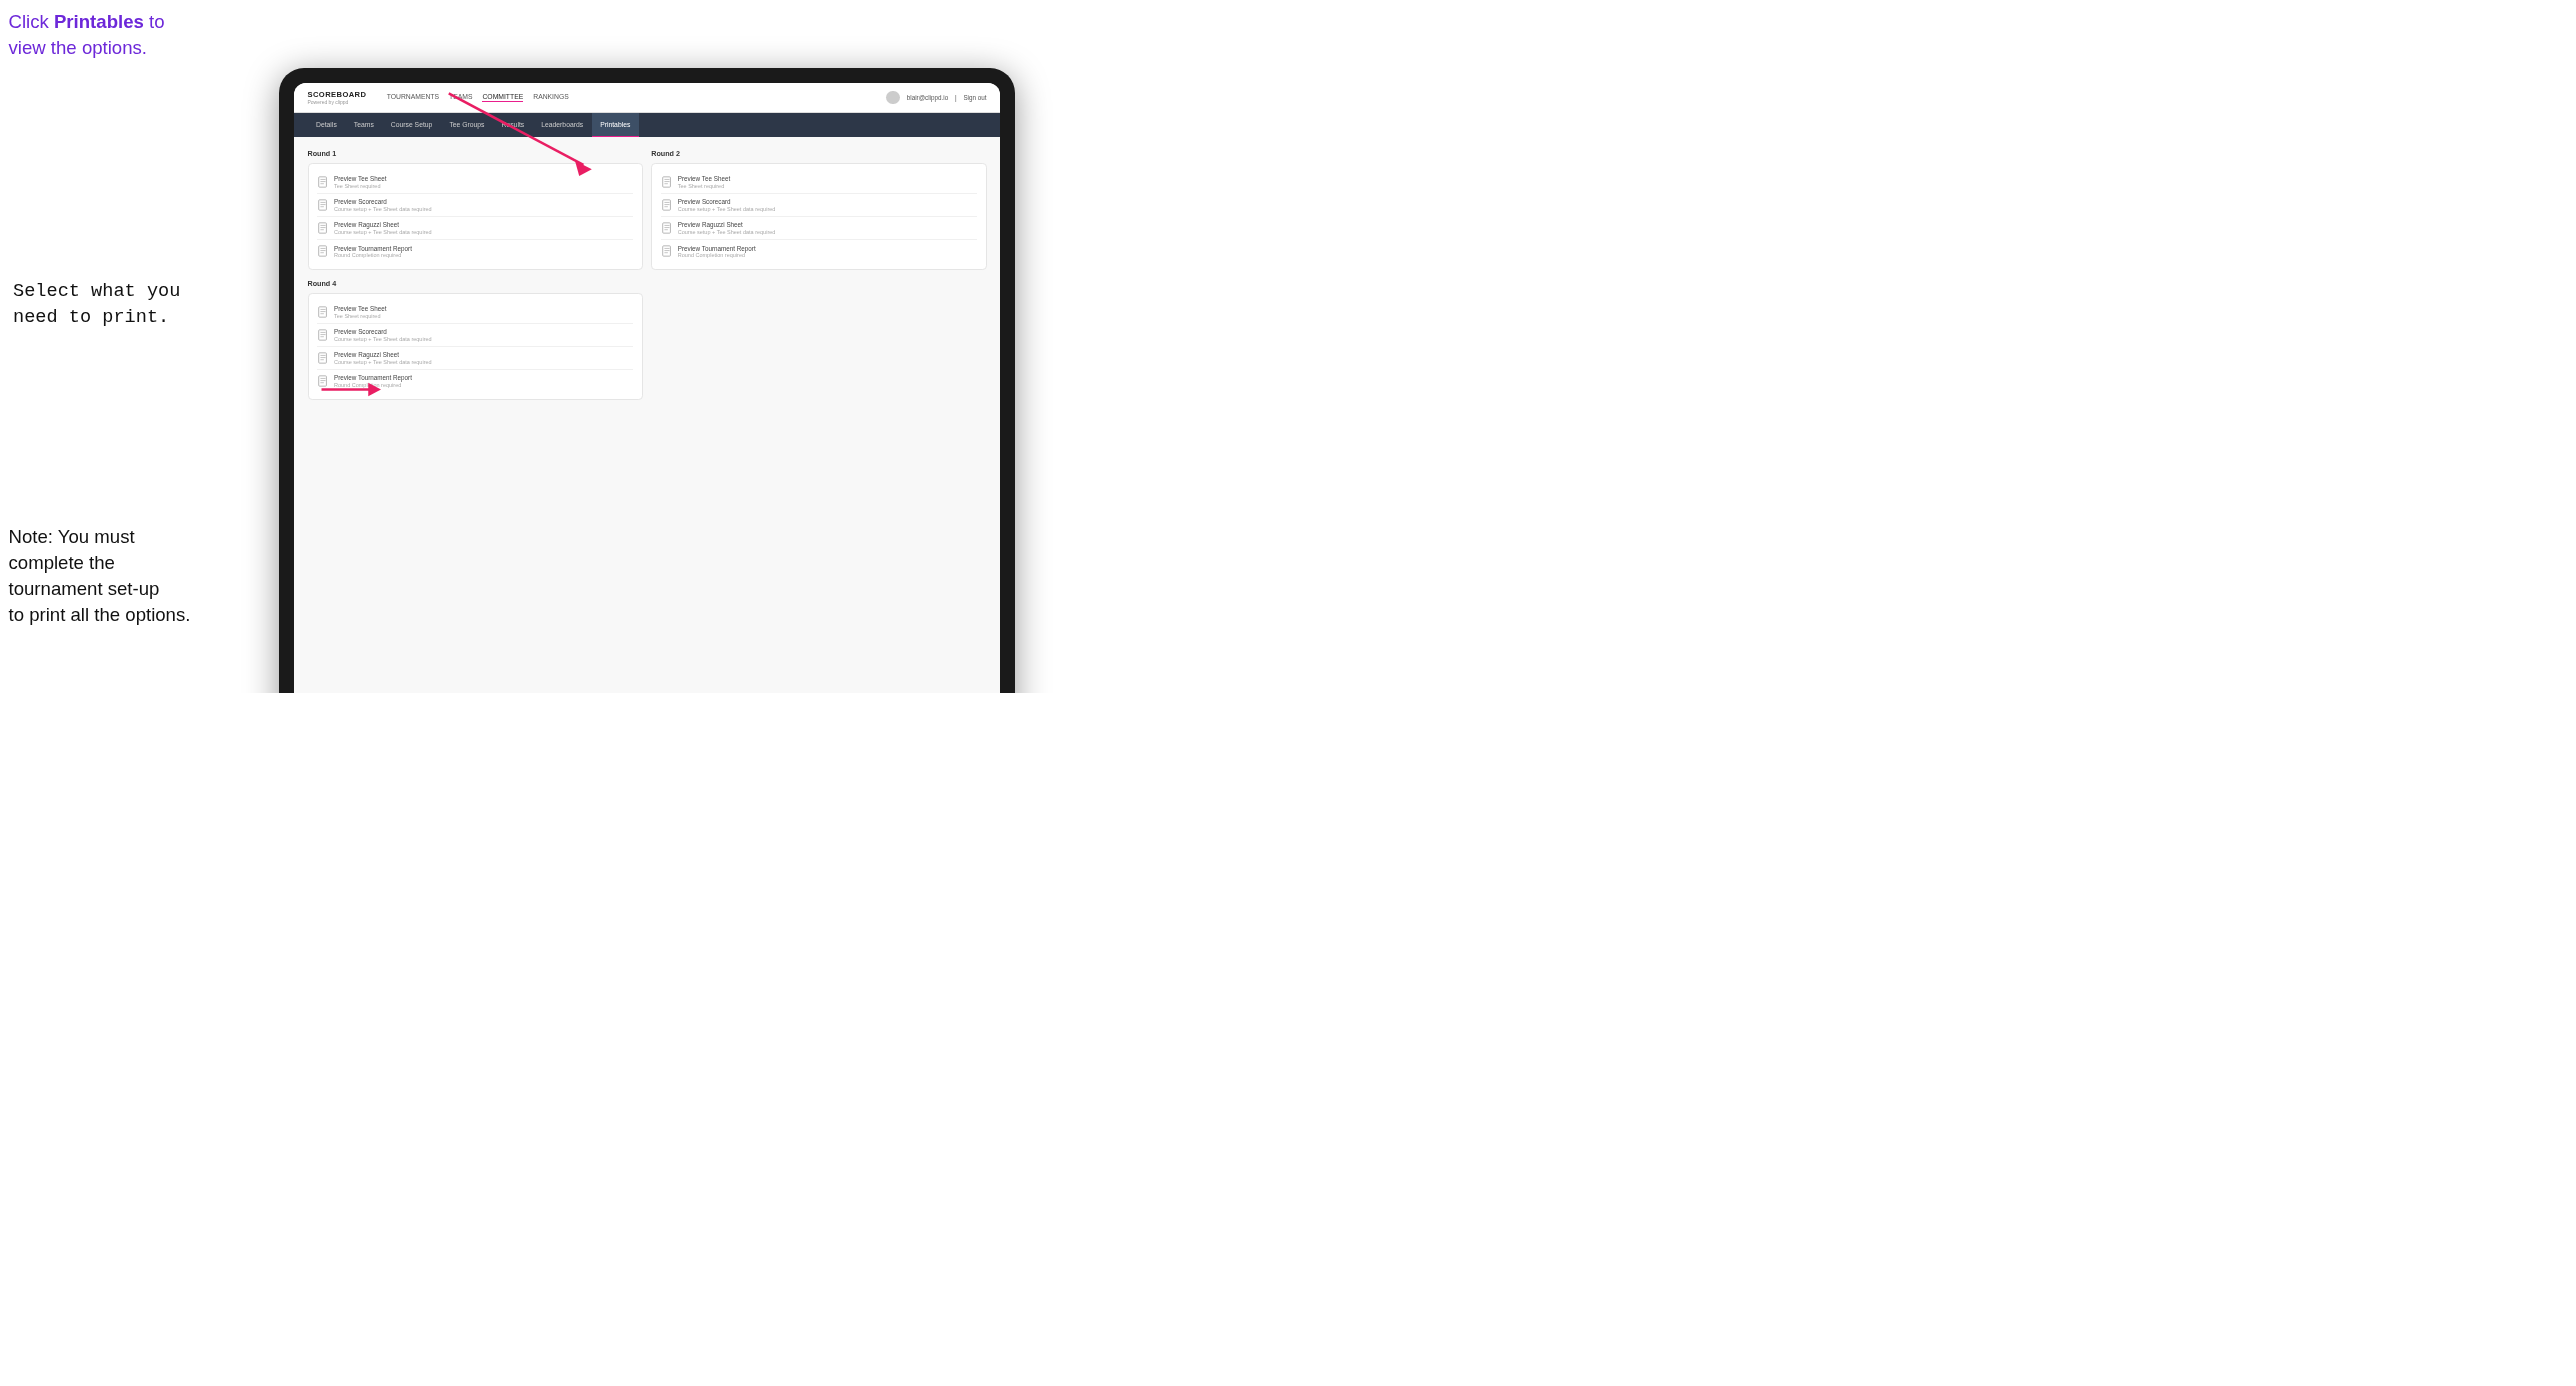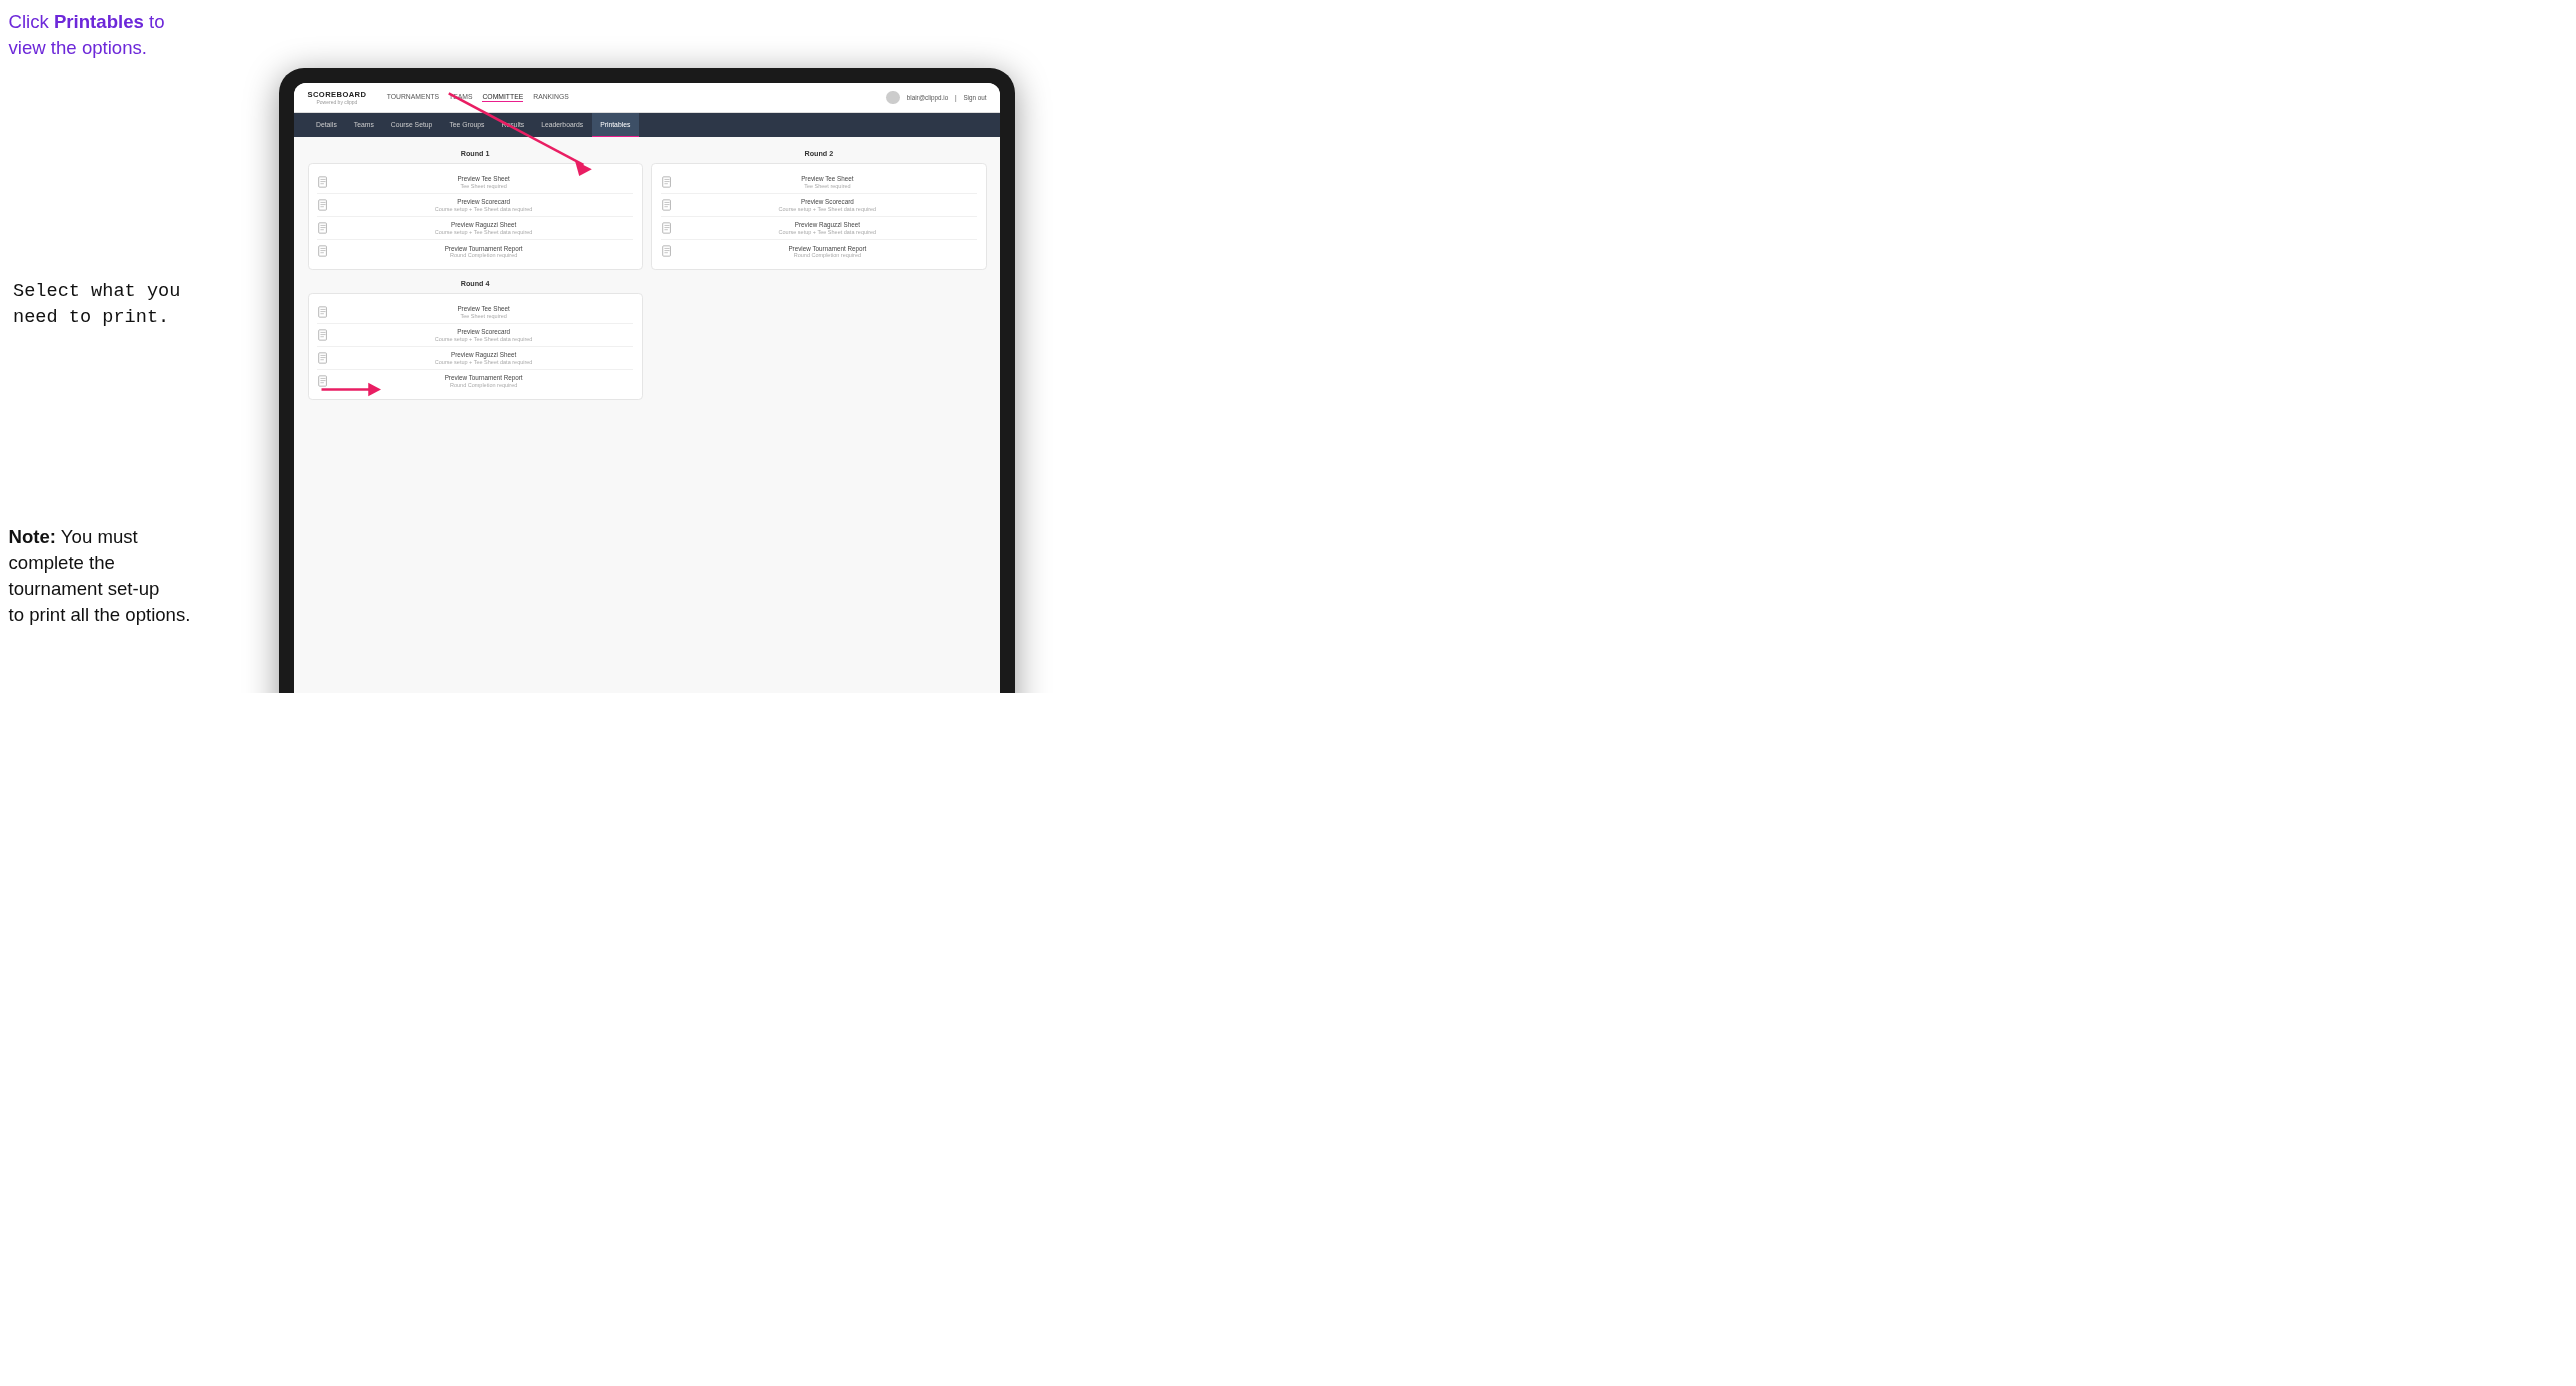--- a/index.html
+++ b/index.html
@@ -36,34 +36,33 @@
 
     .annotation-bottom {
       position: absolute;
       top: 524px;
       left: 8.5px;
       font-size: 18.6px;
       line-height: 1.4;
       color: #111;
       z-index: 10;
     }
-    .annotation-bottom strong { font-weight: 700; }
+    .annotation-bottom strong { font-weight: 400; }
 
     
     .tablet-frame {
       position: absolute;
       top: 68px;
       left: 279px;
       width: 736px;
       height: 700px;
       background: #1a1a1a;
       border-radius: 25px;
       padding: 15px;
       box-shadow: 0 6.8px 34px rgba(0,0,0,0.4);
-      text-align: center;
     }
 
     .tablet-screen {
       width: 100%;
       height: 100%;
       background: #f5f5f5;
       border-radius: 12px;
       overflow: hidden;
       display: flex;
       flex-direction: column;

